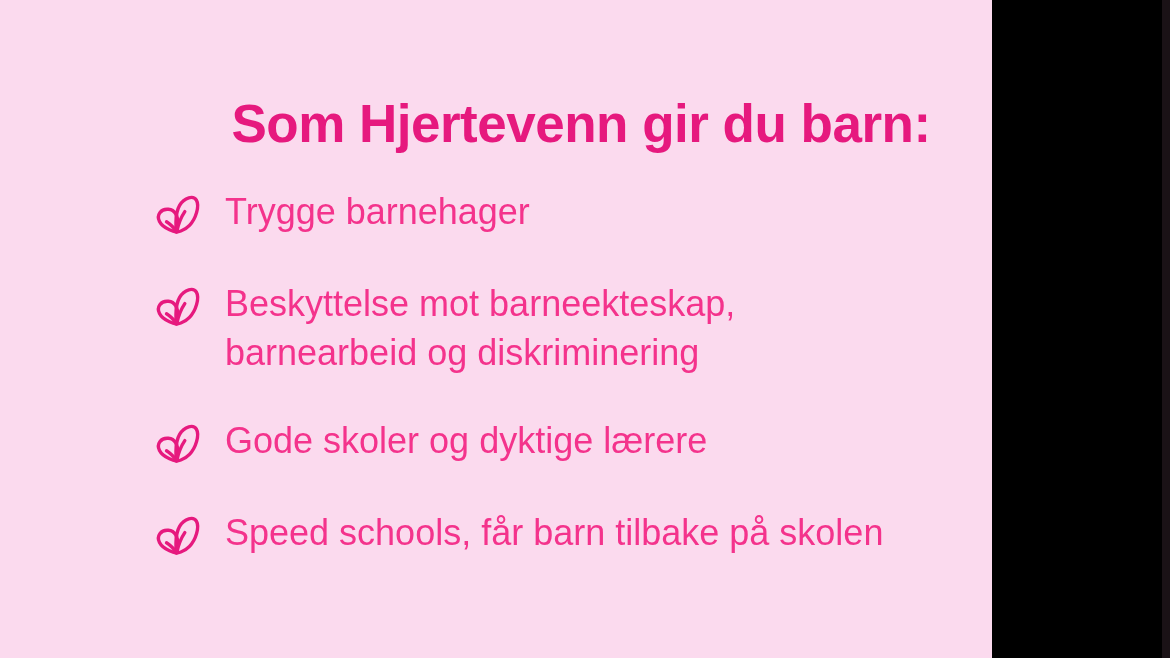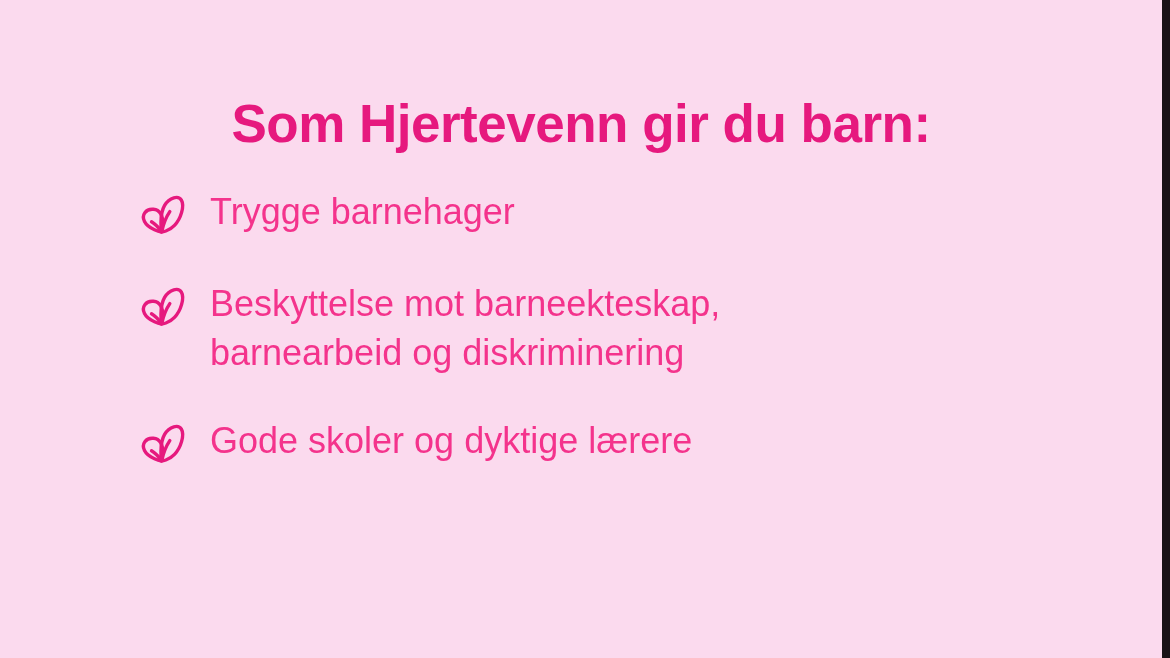--- a/index.html
+++ b/index.html
@@ -17,21 +17,21 @@
     position: relative;
     width: 1170px;
     height: 658px;
     background: #000000;
     overflow: hidden;
   }
   #canvas {
     position: absolute;
     left: 0;
     top: 0;
-    width: 1162px;
+    width: 992px;
     height: 658px;
     background: #FBDAEE;
     overflow: hidden;
   }
   #letterbox-right {
     position: absolute;
     right: 0;
     top: 0;
     width: 8px;
     height: 658px;
@@ -45,21 +45,21 @@
     text-align: center;
     font-size: 53px;
     font-weight: bold;
     color: #E6197E;
     letter-spacing: -0.5px;
     line-height: 58px;
     white-space: nowrap;
   }
   #list {
     position: absolute;
-    left: 136px;
+    left: 151px;
     top: 186px;
     width: 1000px;
   }
   .list-item {
     display: flex;
     align-items: flex-start;
     margin-bottom: 38px;
   }
   .leaf-icon {
     flex: 0 0 auto;
@@ -139,18 +139,33 @@
               <path d="M25.7 43.3 C25.7 43.3 20.0 36.5 15.5 33.8"></path>
               <path d="M25.8 43.3 C25.8 43.3 28.4 31.5 33.8 23.6"></path>
             </g>
           </svg>
         </span>
         <span class="item-text">
           <span class="line">Gode skoler og dyktige lærere</span>
         </span>
       </div>
 
+      <div class="list-item">
+        <span class="leaf-icon">
+          <svg viewBox="0 0 52 52" xmlns="http://www.w3.org/2000/svg">
+            <g fill="none" stroke="#E6197E" stroke-width="3.4" stroke-linecap="round" stroke-linejoin="round">
+              <path d="M25.5 44 C25.5 44 12.5 41.5 8.5 33.5 C5.2 26.9 9.8 20.6 17.4 21.3 C24.2 21.9 27.1 28.4 26.6 35.1 C26.3 40.2 25.5 44 25.5 44 Z"></path>
+              <path d="M25.5 44 C25.5 44 23.0 27.0 28.6 17.4 C33.5 9.0 42.6 7.2 45.4 12.2 C48.7 18.0 45.0 30.5 38.5 37.4 C32.8 43.5 25.5 44 25.5 44 Z"></path>
+              <path d="M25.7 43.3 C25.7 43.3 20.0 36.5 15.5 33.8"></path>
+              <path d="M25.8 43.3 C25.8 43.3 28.4 31.5 33.8 23.6"></path>
+            </g>
+          </svg>
+        </span>
+        <span class="item-text">
+          <span class="line">Speed schools, får barn tilbake på skolen</span>
+        </span>
+      </div>
 
     </div>
   </div>
 
   <div id="letterbox-right"></div>
 </div>
 
 </body></html>

